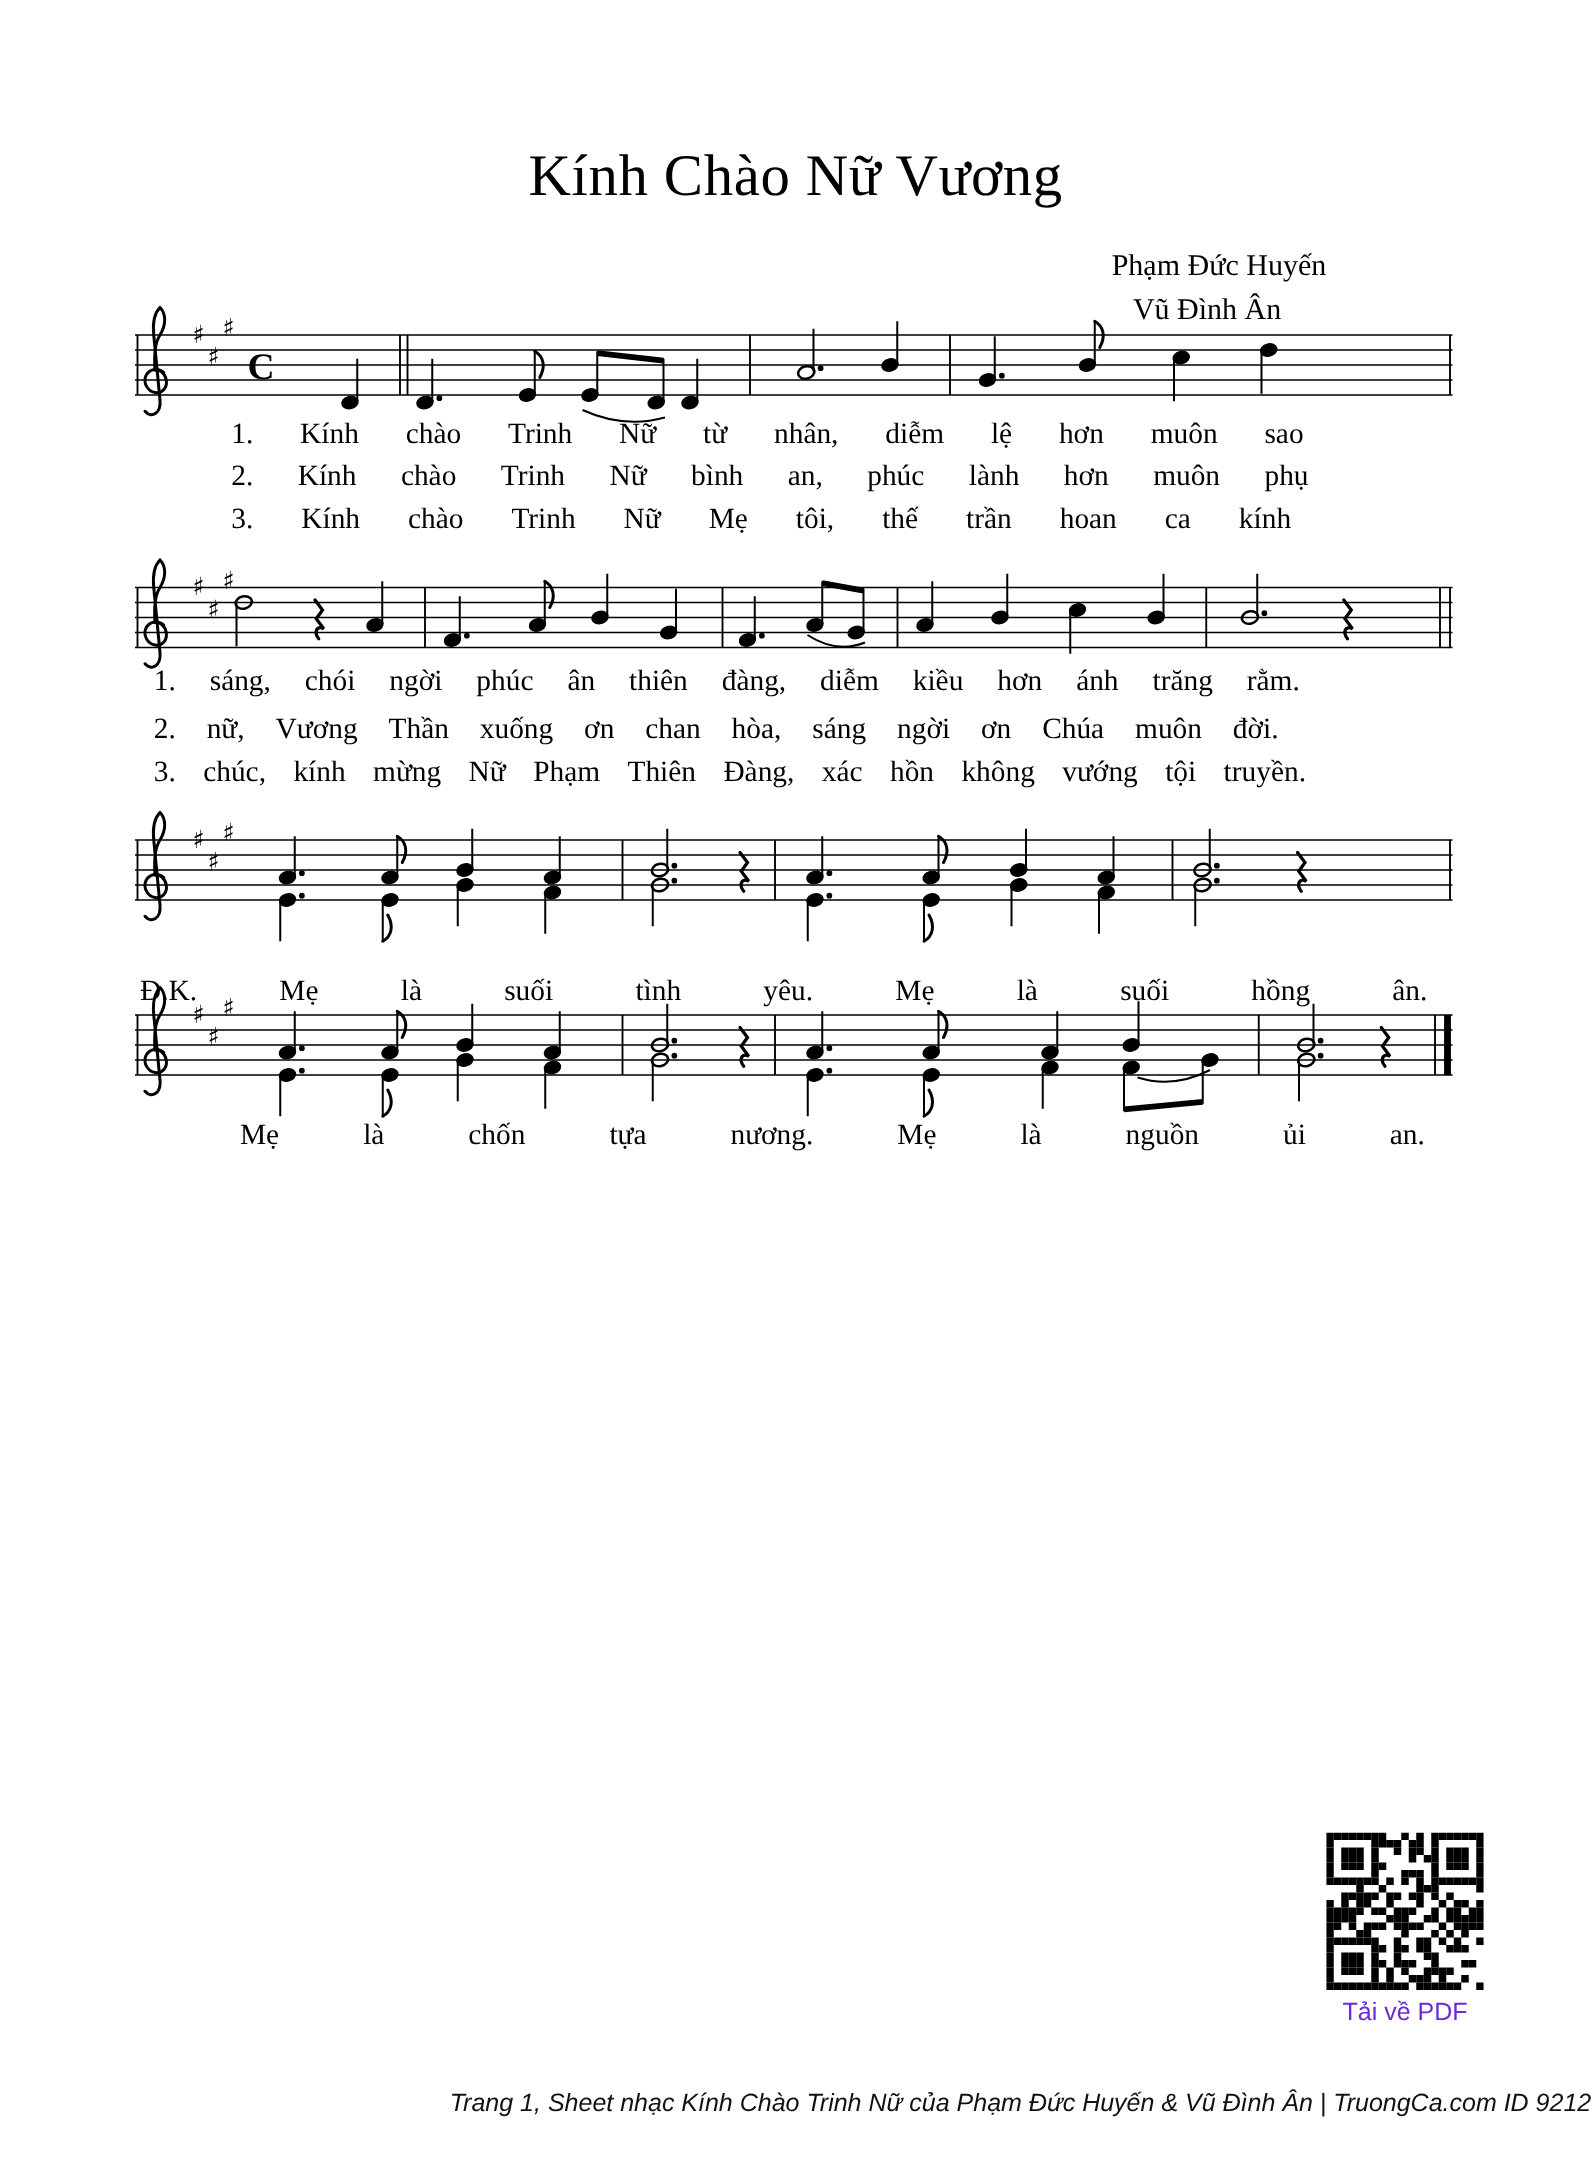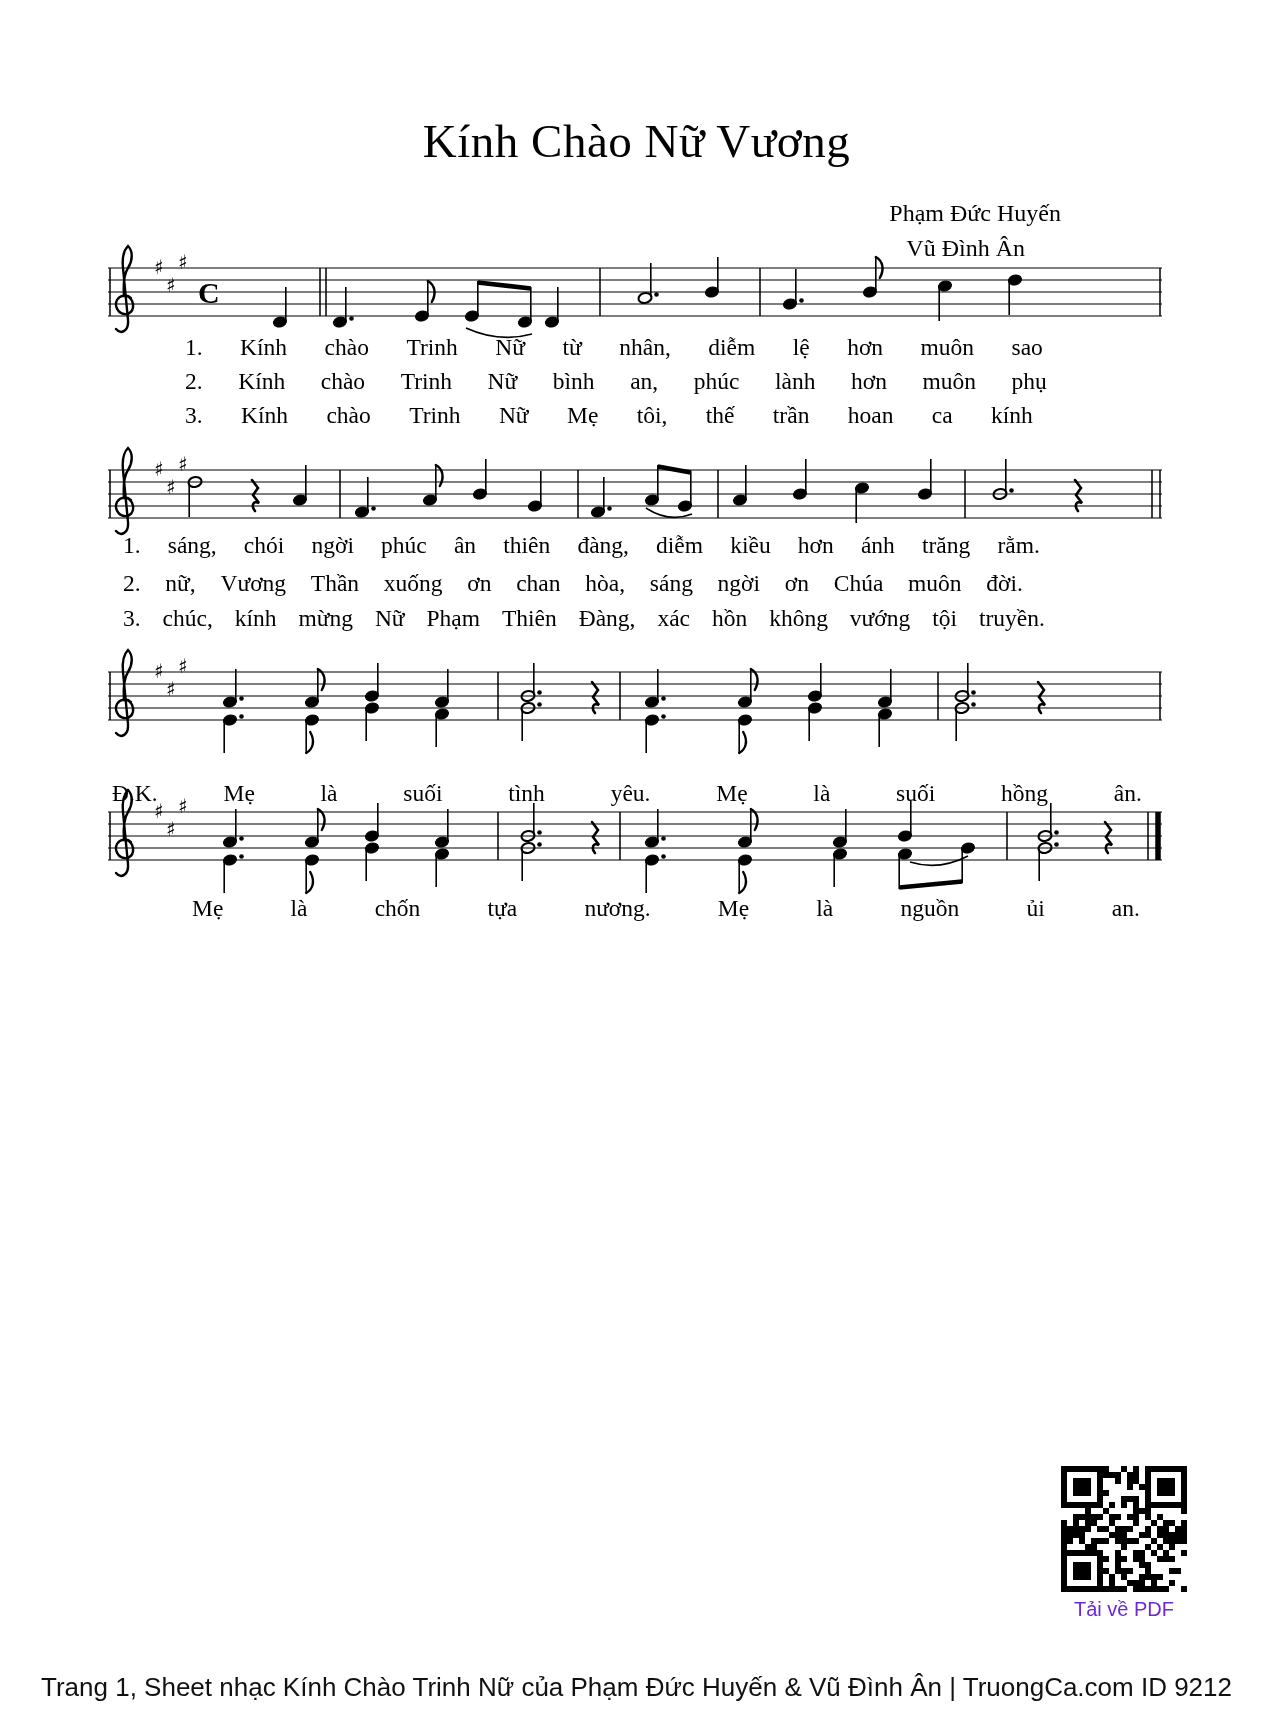--- a/index.html
+++ b/index.html
@@ -5,22 +5,22 @@
   html,body{margin:0;padding:0;background:#ffffff;}
   .page{position:relative;width:1273px;height:1730px;background:#ffffff;color:#000;
         font-family:"Liberation Serif","DejaVu Serif",serif;margin:0 auto;overflow:hidden;}
   .title{position:absolute;top:114px;left:0;right:0;text-align:center;font-size:47px;letter-spacing:0.5px;}
   .composers{position:absolute;top:196px;right:212px;text-align:right;font-size:24px;line-height:35px;}
   .composers .c2{padding-right:36px;}
   .system{position:absolute;left:100px;}
   .lyric-row{position:absolute;display:flex;justify-content:space-between;font-size:23.5px;white-space:nowrap;}
   .qr-wrap{position:absolute;left:1060px;top:1466px;width:128px;text-align:center;}
   .qr-label{font-family:"Liberation Sans","DejaVu Sans",sans-serif;font-size:20px;margin-top:2px;color:#6d28d9;}
-  .footer{position:absolute;top:1672px;left:0;right:0;text-align:center;
-          font-family:"Liberation Sans","DejaVu Sans",sans-serif;font-size:26px;color:#111;}
+  .footer{position:absolute;top:1672px;left:0;right:0;text-align:right;
+          font-family:"Liberation Sans","DejaVu Sans",sans-serif;font-size:20px;color:#111;font-style:italic;}
 </style>
 </head>
 <body>
 
 <div class="page" id="page">
   <div class="title">Kính Chào Nữ Vương</div>
   <div class="composers">
     <div class="c1">Phạm Đức Huyến</div>
     <div class="c2">Vũ Đình Ân</div>
   </div>

